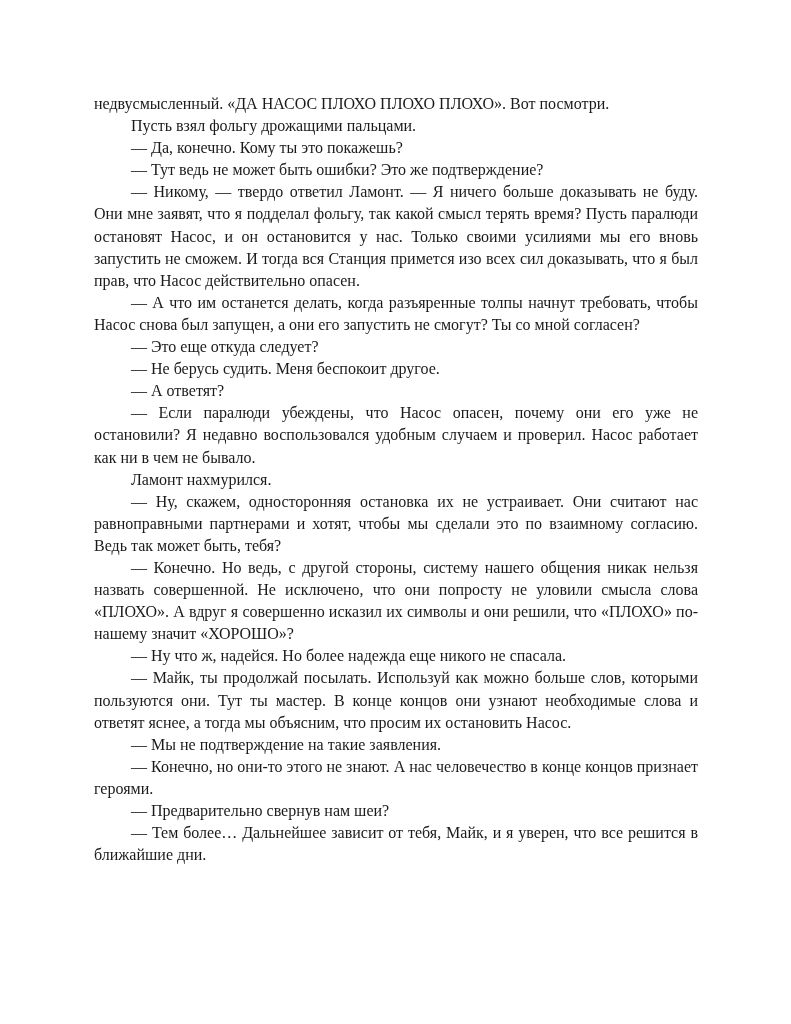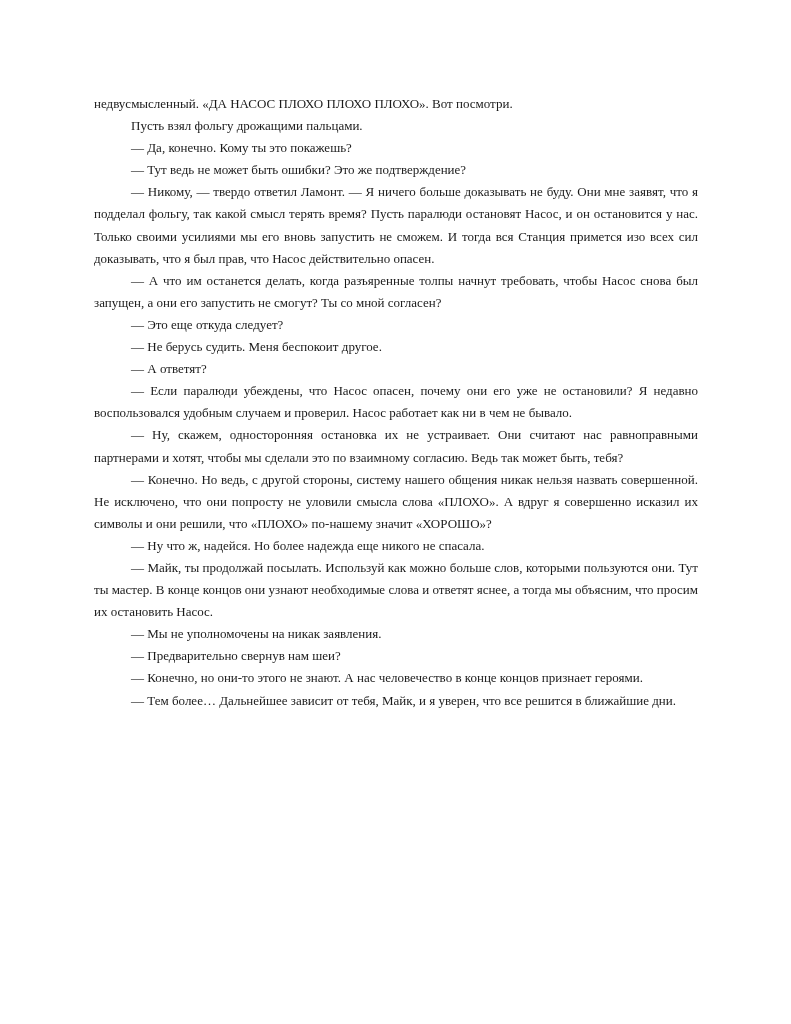--- a/index.html
+++ b/index.html
@@ -3,21 +3,21 @@
 <meta charset="utf-8">
 <style>
   html, body { margin: 0; padding: 0; background: #ffffff; }
   body { width: 791px; height: 1024px; position: relative; overflow: hidden; }
   .page {
     position: absolute;
     left: 94px;
     top: 93px;
     width: 604px;
     font-family: "Liberation Serif", serif;
-    font-size: 13px;
+    font-size: 16px;
     line-height: 22.1px;
     color: #1a1a1a;
   }
   .page p {
     margin: 0;
     text-align: justify;
     text-indent: 37px;
     hyphens: none;
   }
   .page p.noindent { text-indent: 0; }
@@ -29,21 +29,22 @@
   <p class="noindent">недвусмысленный. «ДА НАСОС ПЛОХО ПЛОХО ПЛОХО». Вот посмотри.</p>
   <p>Пусть взял фольгу дрожащими пальцами.</p>
   <p>— Да, конечно. Кому ты это покажешь?</p>
   <p>— Тут ведь не может быть ошибки? Это же подтверждение?</p>
   <p>— Никому, — твердо ответил Ламонт. — Я ничего больше доказывать не буду. Они мне заявят, что я подделал фольгу, так какой смысл терять время? Пусть паралюди остановят Насос, и он остановится у нас. Только своими усилиями мы его вновь запустить не сможем. И тогда вся Станция примется изо всех сил доказывать, что я был прав, что Насос действительно опасен.</p>
   <p>— А что им останется делать, когда разъяренные толпы начнут требовать, чтобы Насос снова был запущен, а они его запустить не смогут? Ты со мной согласен?</p>
   <p>— Это еще откуда следует?</p>
   <p>— Не берусь судить. Меня беспокоит другое.</p>
   <p>— А ответят?</p>
   <p>— Если паралюди убеждены, что Насос опасен, почему они его уже не остановили? Я недавно воспользовался удобным случаем и проверил. Насос работает как ни в чем не бывало.</p>
+  <p>Ламонт нахмурился.</p>
   <p>— Ну, скажем, односторонняя остановка их не устраивает. Они считают нас равноправными партнерами и хотят, чтобы мы сделали это по взаимному согласию. Ведь так может быть, тебя?</p>
   <p>— Конечно. Но ведь, с другой стороны, систему нашего общения никак нельзя назвать совершенной. Не исключено, что они попросту не уловили смысла слова «ПЛОХО». А вдруг я совершенно исказил их символы и они решили, что «ПЛОХО» по-нашему значит «ХОРОШО»?</p>
   <p>— Ну что ж, надейся. Но более надежда еще никого не спасала.</p>
   <p>— Майк, ты продолжай посылать. Используй как можно больше слов, которыми пользуются они. Тут ты мастер. В конце концов они узнают необходимые слова и ответят яснее, а тогда мы объясним, что просим их остановить Насос.</p>
-  <p>— Мы не уполномочены на никак заявления.</p>
+  <p>— Мы не подтверждение на такие заявления.</p>
+  <p>— Конечно, но они-то этого не знают. А нас человечество в конце концов признает героями.</p>
   <p>— Предварительно свернув нам шеи?</p>
-  <p>— Конечно, но они-то этого не знают. А нас человечество в конце концов признает героями.</p>
   <p>— Тем более… Дальнейшее зависит от тебя, Майк, и я уверен, что все решится в ближайшие дни.</p>
 </div>
 
 </body></html>

